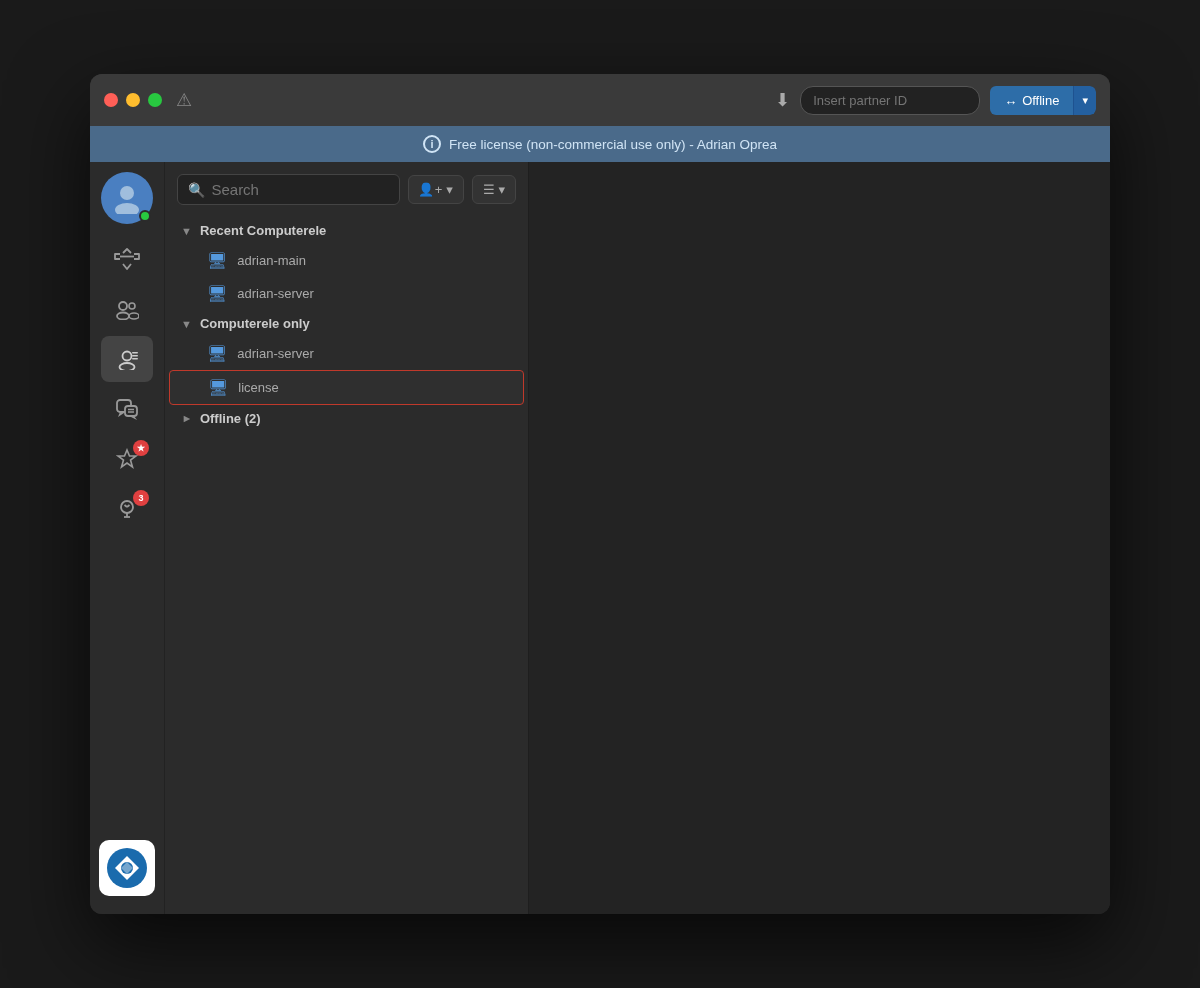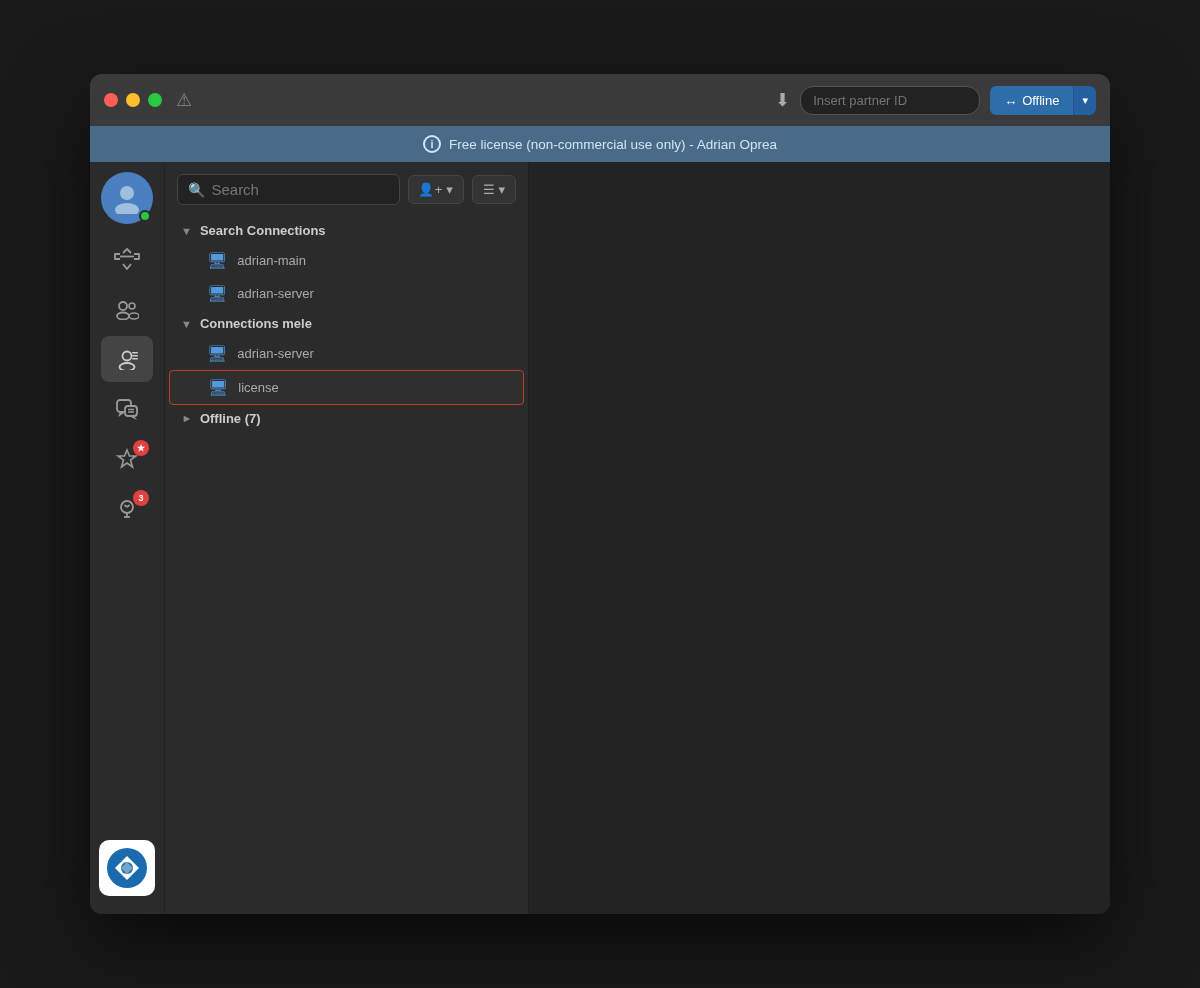--- a/index.html
+++ b/index.html
@@ -480,47 +480,47 @@
         <button class="icon-btn">
           <span>☰</span>
           <span>▾</span>
         </button>
       </div>
 
       <div class="connection-list">
 
         <div class="section-header">
           <span class="chevron">▼</span>
-          <span>Search Connections</span>
+          <span>Recent Computerele</span>
         </div>
         <div class="connection-item">
           <span class="monitor-icon">🖥</span>
           <span>adrian-main</span>
         </div>
         <div class="connection-item">
           <span class="monitor-icon">🖥</span>
           <span>adrian-server</span>
         </div>
 
         <div class="section-header">
           <span class="chevron">▼</span>
-          <span>Connections mele</span>
+          <span>Computerele only</span>
         </div>
         <div class="connection-item">
           <span class="monitor-icon">🖥</span>
           <span>adrian-server</span>
         </div>
         <div class="connection-item selected">
           <span class="monitor-icon">🖥</span>
           <span>license</span>
         </div>
 
         <div class="section-header collapsed">
           <span class="chevron" style="transform:rotate(-90deg); display:inline-block;">▼</span>
-          <span>Offline (7)</span>
+          <span>Offline (2)</span>
         </div>
 
       </div>
     </div>
 
     <div class="right-panel"></div>
 
   </div>
 </div>
 

